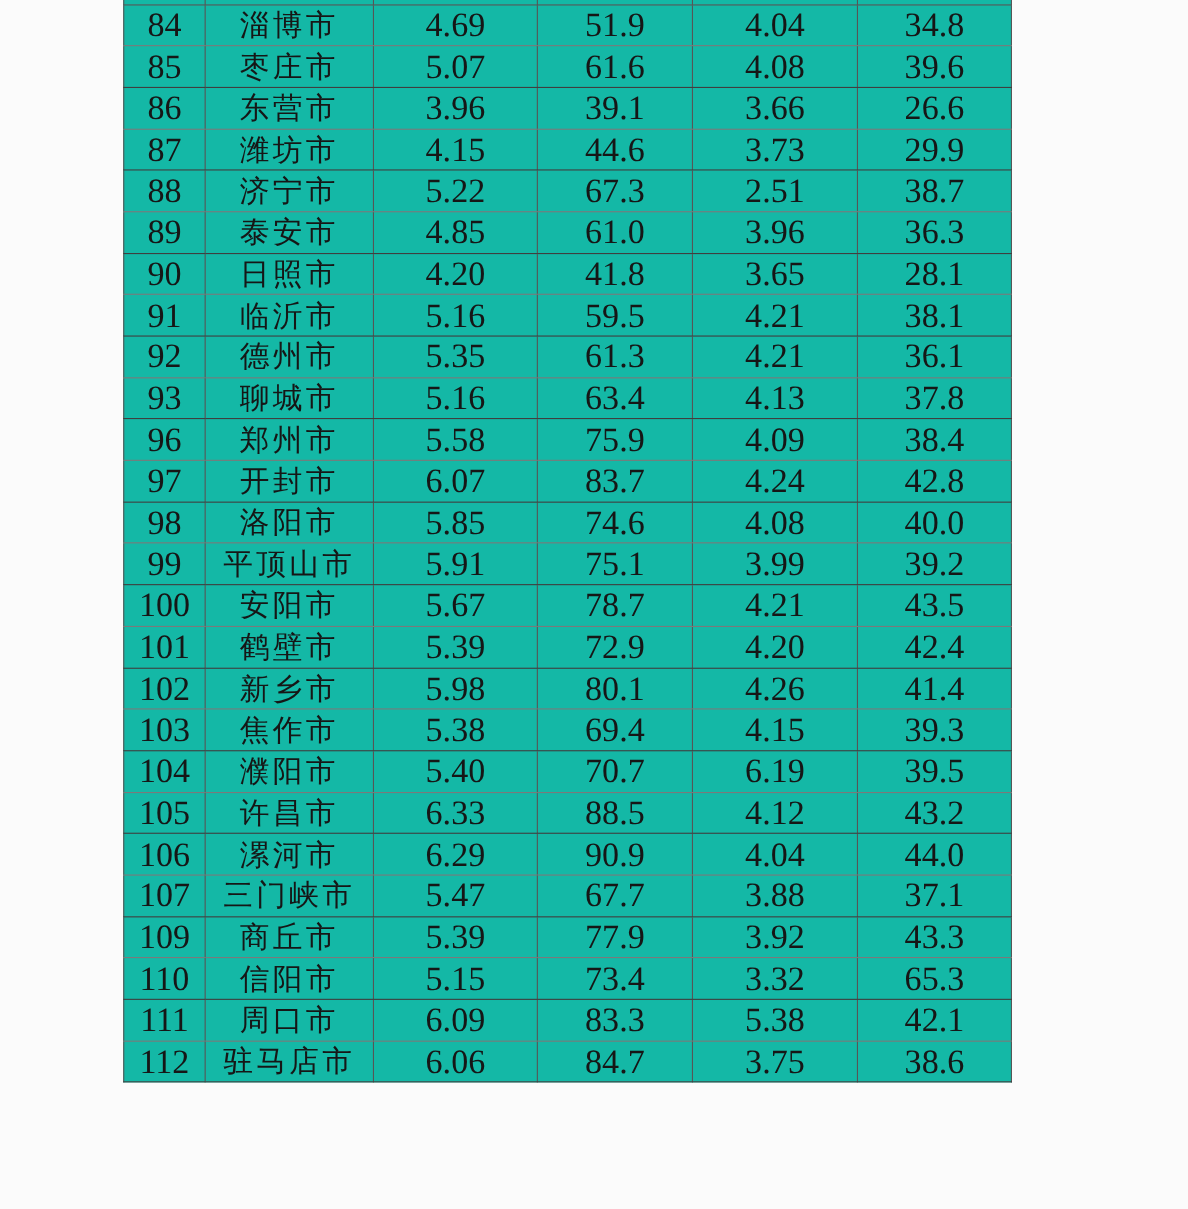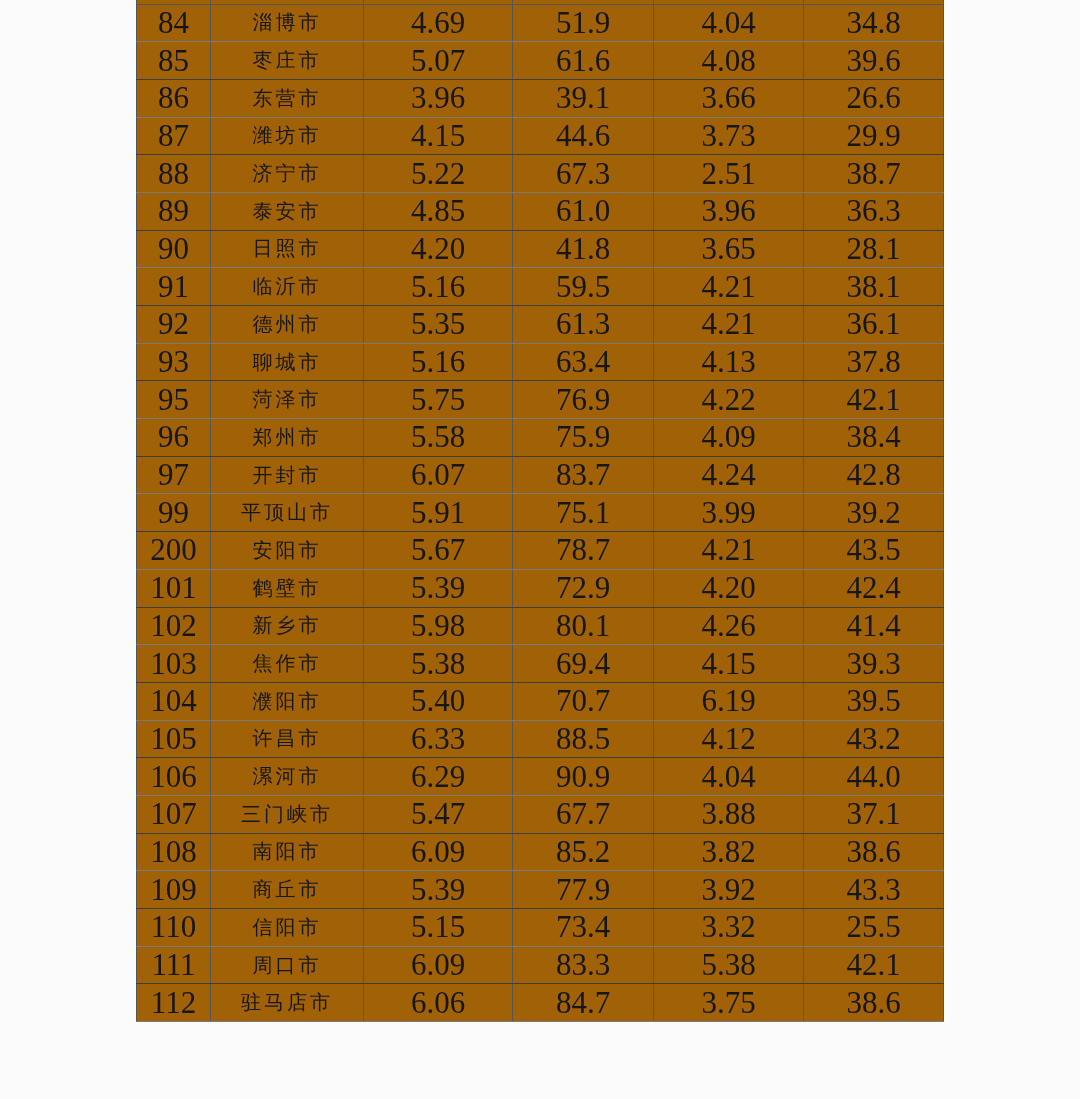--- a/index.html
+++ b/index.html
@@ -10,25 +10,25 @@
   .page {
     position: relative;
     width: 1080px;
     height: 1099px;
     overflow: hidden;
     background: #fbfbfb;
     font-family: "Liberation Serif", "DejaVu Serif", serif;
   }
   table.data-table {
     position: absolute;
-    left: 136px;
+    left: 112px;
     top: -1px;
     border-collapse: collapse;
     table-layout: fixed;
-    background: #a16207;
+    background: #14b8a6;
     padding-left: 12px;
   }
   table.data-table td {
     border: 1px solid #565656;
     text-align: center;
     vertical-align: middle;
     padding: 0;
     font-size: 31px;
     color: #161616;
     overflow: hidden;
@@ -37,21 +37,21 @@
   table.data-table tr.data-row {
     height: 37.7px;
   }
   table.data-table tr.partial-row {
     height: 5px;
   }
   table.data-table tr.partial-row td {
     border-top: none;
   }
   table.data-table td.city {
-    font-size: 20px;
+    font-size: 27px;
     letter-spacing: 3px;
   }
   
   table.data-table tr.data-row:nth-child(odd) td {
     border-bottom-color: #3f3f3f;
   }
   table.data-table tr.data-row:nth-child(even) td {
     border-bottom-color: #7a7a7a;
   }
 </style>
@@ -151,53 +151,53 @@
         </tr>
         <tr class="data-row">
           <td>93</td>
           <td class="city">聊城市</td>
           <td>5.16</td>
           <td>63.4</td>
           <td>4.13</td>
           <td>37.8</td>
         </tr>
         <tr class="data-row">
-          <td>95</td>
-          <td class="city">菏泽市</td>
-          <td>5.75</td>
-          <td>76.9</td>
-          <td>4.22</td>
-          <td>42.1</td>
-        </tr>
-        <tr class="data-row">
           <td>96</td>
           <td class="city">郑州市</td>
           <td>5.58</td>
           <td>75.9</td>
           <td>4.09</td>
           <td>38.4</td>
         </tr>
         <tr class="data-row">
           <td>97</td>
           <td class="city">开封市</td>
           <td>6.07</td>
           <td>83.7</td>
           <td>4.24</td>
           <td>42.8</td>
         </tr>
         <tr class="data-row">
+          <td>98</td>
+          <td class="city">洛阳市</td>
+          <td>5.85</td>
+          <td>74.6</td>
+          <td>4.08</td>
+          <td>40.0</td>
+        </tr>
+        <tr class="data-row">
           <td>99</td>
           <td class="city">平顶山市</td>
           <td>5.91</td>
           <td>75.1</td>
           <td>3.99</td>
           <td>39.2</td>
         </tr>
         <tr class="data-row">
-          <td>200</td>
+          <td>100</td>
           <td class="city">安阳市</td>
           <td>5.67</td>
           <td>78.7</td>
           <td>4.21</td>
           <td>43.5</td>
         </tr>
         <tr class="data-row">
           <td>101</td>
           <td class="city">鹤壁市</td>
           <td>5.39</td>
@@ -247,42 +247,34 @@
         </tr>
         <tr class="data-row">
           <td>107</td>
           <td class="city">三门峡市</td>
           <td>5.47</td>
           <td>67.7</td>
           <td>3.88</td>
           <td>37.1</td>
         </tr>
         <tr class="data-row">
-          <td>108</td>
-          <td class="city">南阳市</td>
-          <td>6.09</td>
-          <td>85.2</td>
-          <td>3.82</td>
-          <td>38.6</td>
-        </tr>
-        <tr class="data-row">
           <td>109</td>
           <td class="city">商丘市</td>
           <td>5.39</td>
           <td>77.9</td>
           <td>3.92</td>
           <td>43.3</td>
         </tr>
         <tr class="data-row">
           <td>110</td>
           <td class="city">信阳市</td>
           <td>5.15</td>
           <td>73.4</td>
           <td>3.32</td>
-          <td>25.5</td>
+          <td>65.3</td>
         </tr>
         <tr class="data-row">
           <td>111</td>
           <td class="city">周口市</td>
           <td>6.09</td>
           <td>83.3</td>
           <td>5.38</td>
           <td>42.1</td>
         </tr>
         <tr class="data-row">

